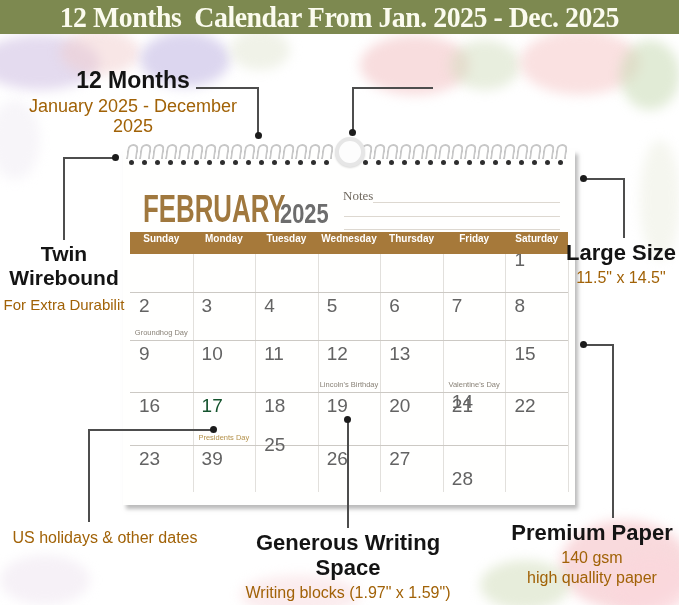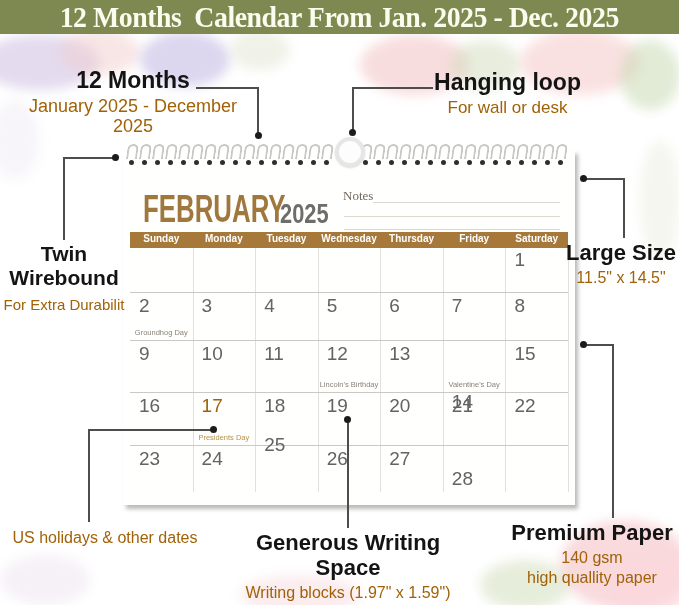--- a/index.html
+++ b/index.html
@@ -21,27 +21,27 @@
   .ann .s{font-size:16px;color:#a16207;margin-top:3px;line-height:20px;}
   
   .page{position:absolute;left:123px;top:150px;width:452px;height:355px;background:#fffffe;
         z-index:2;box-shadow:3px 4px 4px rgba(130,130,130,.55);}
   .month{position:absolute;left:20px;top:38px;font-weight:bold;font-size:38px;color:#a0783e;
          transform:scaleX(.68);transform-origin:left;white-space:nowrap;letter-spacing:0px;}
   .year{position:absolute;left:157px;top:48px;font-weight:bold;font-size:28px;color:#6d6d6d;
         transform:scaleX(.78);transform-origin:left;}
   .notes-label{position:absolute;left:220px;top:38px;font-size:13px;color:#70695f;font-family:Liberation Serif, serif;}
   .nline{position:absolute;height:1px;background:#ddd8d0;}
-  .band{position:absolute;left:7px;top:82px;width:438px;height:16px;background:#a6793a;
+  .band{position:absolute;left:7px;top:82px;width:438px;height:22px;background:#a6793a;
         display:flex;z-index:3;}
   .band span{flex:1;text-align:center;color:#fff;font-size:10px;font-weight:bold;line-height:14px;}
   .vline{position:absolute;top:96px;height:246px;width:1px;background:#e2e0dc;}
   .hline{position:absolute;left:7px;width:438px;height:1px;background:#ccc9c4;}
   .daynum{position:absolute;font-size:19px;color:#636363;}
-  .daynum.hl{color:#a16207;}
+  .daynum.hl{color:#14532d;}
   .holiday{position:absolute;font-size:7.5px;color:#8a8378;text-align:center;white-space:nowrap;}
   .holiday.hlh{color:#b5924b;}
   
   .spiral{position:absolute;left:123px;top:140px;width:452px;height:30px;z-index:3;}
   .loopunit{position:absolute;top:0;width:13px;height:30px;}
   .loopwire{position:absolute;left:2px;top:4px;width:7px;height:13px;border:2px solid #c7c7c7;
             border-bottom:none;border-radius:6px 6px 0 0;background:transparent;transform:skewX(-8deg);}
   .loopdot{position:absolute;left:4px;top:20px;width:5px;height:5px;border-radius:50%;background:#2e2e2e;}
   .ring{position:absolute;left:212px;top:-3px;width:22px;height:22px;border-radius:50%;
         background:#fdfdfd;border:4px solid #e6e6e6;box-shadow:0 1px 2px rgba(0,0,0,.15);z-index:4;}
@@ -69,24 +69,20 @@
 
   <div class="banner">
     <span>12 Months  Calendar From Jan. 2025 - Dec. 2025</span>
   </div>
 
   <div class="ann" style="left:8px;top:68px;width:250px;">
     <div class="t" style="font-size:23px;">12 Months</div>
     <div class="s" style="font-size:18px;">January 2025 - December 2025</div>
   </div>
 
-  <div class="ann" style="left:420px;top:70px;width:175px;">
-    <div class="t" style="font-size:23px;">Hanging loop</div>
-    <div class="s" style="font-size:17px;">For wall or desk</div>
-  </div>
 
   <div class="ann" style="left:0px;top:242px;width:128px;">
     <div class="t" style="font-size:21px;line-height:24px;">
       <span>Twin</span><br>
       <span>Wirebound</span>
     </div>
     <div class="s" style="font-size:15px;margin-top:5px;">For Extra Durabilit</div>
   </div>
 
   <div class="ann" style="left:563px;top:240px;width:116px;">
@@ -182,21 +178,21 @@
         <div class="daynum" style="left: 328.857px; top: 193px; margin-top: 48px;">14</div>
         <div class="daynum" style="left: 391.429px; top: 193px;">15</div>
         <div class="daynum" style="left: 16px; top: 245px;">16</div>
         <div class="daynum hl" style="left: 78.5714px; top: 245px;">17</div>
         <div class="daynum" style="left: 141.143px; top: 245px;">18</div>
         <div class="daynum" style="left: 203.714px; top: 245px;">19</div>
         <div class="daynum" style="left: 266.286px; top: 245px;">20</div>
         <div class="daynum" style="left: 328.857px; top: 245px;">21</div>
         <div class="daynum" style="left: 391.429px; top: 245px;">22</div>
         <div class="daynum" style="left: 16px; top: 298px;">23</div>
-        <div class="daynum" style="left: 78.5714px; top: 298px;">24</div>
+        <div class="daynum" style="left: 78.5714px; top: 298px;">39</div>
         <div class="daynum" style="left: 141.143px; top: 284px;">25</div>
         <div class="daynum" style="left: 203.714px; top: 298px;">26</div>
         <div class="daynum" style="left: 266.286px; top: 298px;">27</div>
         <div class="daynum" style="left: 328.857px; top: 298px; margin-top: 20px;">28</div>
         <div class="holiday" style="left: 7px; width: 62.5714px; top: 178px;">Groundhog Day</div>
         <div class="holiday" style="left: 194.714px; width: 62.5714px; top: 230px;">Lincoln's Birthday</div>
         <div class="holiday" style="left: 319.857px; width: 62.5714px; top: 230px;">Valentine's Day</div>
         <div class="holiday hlh" style="left: 69.5714px; width: 62.5714px; top: 283px;">Presidents Day</div>
       </div>
   </div>

